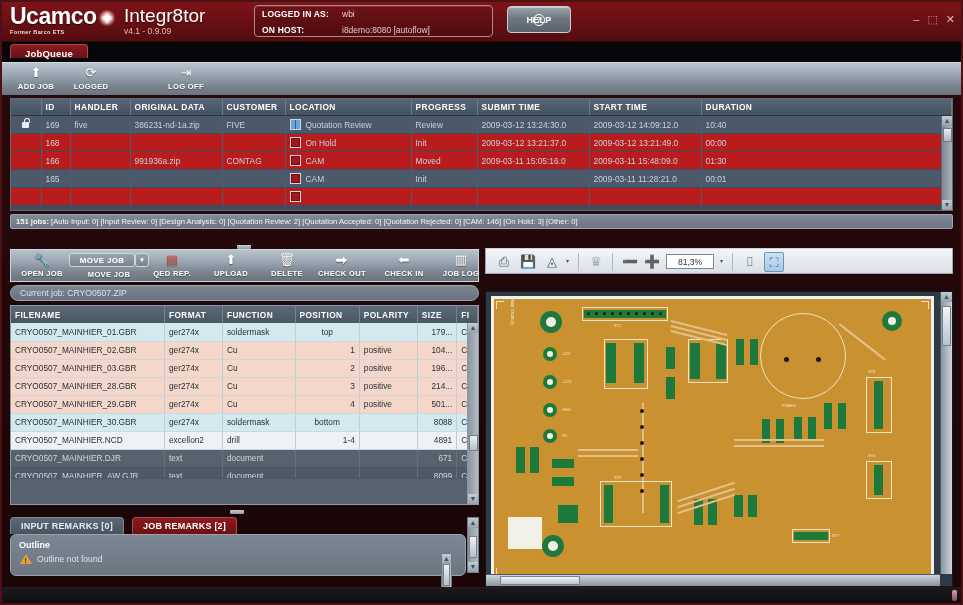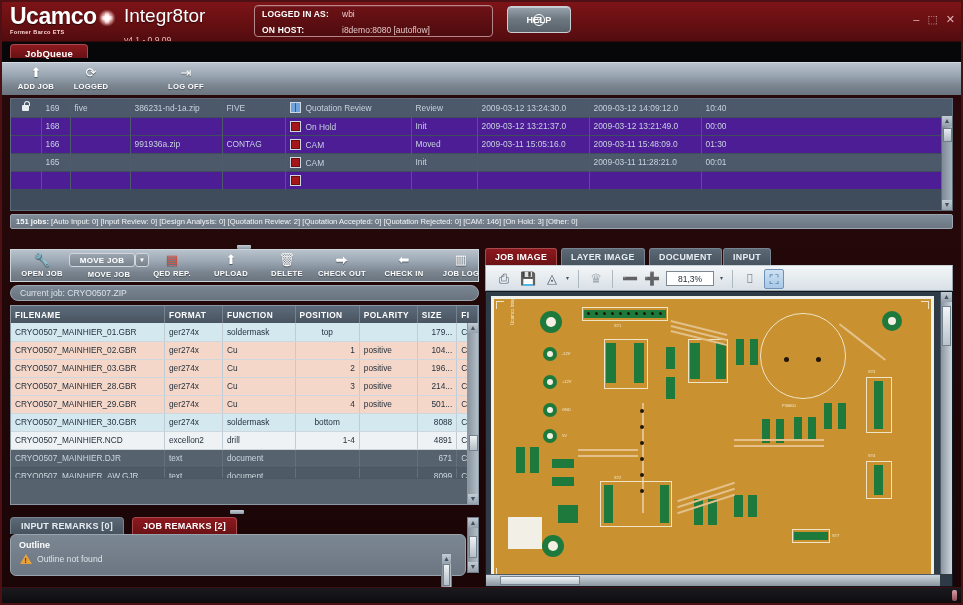--- a/index.html
+++ b/index.html
@@ -26,21 +26,21 @@
   #logo .star::before, #logo .star::after {
     content:""; position:absolute; left:7px; top:0; width:4px; height:18px;
     background:radial-gradient(circle,#fff 10%,rgba(255,255,255,0) 72%); }
   #logo .star::after { transform:rotate(90deg); }
   #logo .starcore { position:absolute; left:88px; top:4px; width:18px; height:18px;
     background:radial-gradient(circle,#ffffff 8%,#ffd0d0 26%,rgba(255,120,120,0) 68%); }
 
   #apptitle { position:absolute; left:122px; top:4px; }
   #apptitle .t1 { font-size:19px; color:#fff; line-height:20px;
     text-shadow:0 1px 1px rgba(0,0,0,.55); }
-  #apptitle .t2 { font-size:8.5px; color:#e8b9ba; margin-top:9px; }
+  #apptitle .t2 { font-size:8.5px; color:#e8b9ba; margin-top:0; }
 
   #loginbox { position:absolute; left:252px; top:3px; width:239px; height:32px;
     background:linear-gradient(#6e1216,#4e0b0e);
     border:1px solid #b5868a; border-radius:4px;
     box-shadow:inset 0 1px 0 rgba(255,255,255,.12); }
   #loginbox .row { display:flex; height:16px; align-items:center; padding-left:7px; }
   #loginbox .k { font-size:8.5px; font-weight:bold; color:#fff; width:80px;
     letter-spacing:.2px; }
   #loginbox .v { font-size:8.5px; color:#e2c6c7; }
 
@@ -90,21 +90,21 @@
     background:#3f4c5c; border:1px solid #5d6b7b; position:relative; overflow:hidden; }
   table.grid { border-collapse:collapse; width:100%; table-layout:fixed; }
   table.grid th { background:linear-gradient(#566578,#46535f);
     font-size:8.4px; font-weight:bold; color:#fff; letter-spacing:.4px;
     text-align:left; padding:3px 4px; height:16px;
     border-right:1px solid #6e7d8d; border-bottom:1px solid #2c3742; }
   table.grid td { font-size:8.4px; color:#c7d2dd; padding:3px 4px; height:18px;
     border-right:1px solid #4d5b6b; border-bottom:1px solid #48566500;
     white-space:nowrap; overflow:hidden; }
   tr.qrow { background:#4b596a; }
-  tr.qrow.alt { background:#4c1d95; }
+  tr.qrow.alt { background:#b91c1c; }
   tr.qrow.sel { background:#f8b06a; }
   tr.qrow.sel td { color:#1d1406; font-weight:bold; }
   .lockcell { text-align:center; }
   .lock { display:inline-block; width:7px; height:6px; background:#e9eef3;
     border-radius:1px; position:relative; }
   .lock::before { content:""; position:absolute; left:1.5px; top:-3.5px;
     width:4px; height:4px; border:1.3px solid #e9eef3; border-bottom:none;
     border-radius:3px 3px 0 0; }
   .locicon { display:inline-block; width:11px; height:11px; vertical-align:-2px;
     margin-right:5px; border:1px solid #cfd8e1; }
@@ -348,20 +348,32 @@
           <col style="width:60px">
         <col style="width:92px">
           <col style="width:63px">
           <col style="width:126px">
         <col style="width:66px">
           <col style="width:112px">
           <col style="width:112px">
         <col style="width:*">
       </colgroup>
       <tbody>
+          <tr>
+        <th></th>
+        <th>ID</th>
+        <th>HANDLER</th>
+        <th>ORIGINAL DATA</th>
+        <th>CUSTOMER</th>
+        <th>LOCATION</th>
+        <th>PROGRESS</th>
+        <th>SUBMIT TIME</th>
+        <th>START TIME</th>
+        <th>DURATION</th>
+      </tr>
 
       <tr class="qrow">
         <td class="lockcell"><span class="lock"></span></td>
         <td>169</td>
         <td>five</td>
         <td>386231-nd-1a.zip</td>
         <td>FIVE</td>
         <td><span class="locicon blue"></span><span>Quotation Review</span></td>
         <td>Review</td>
         <td>2009-03-12 13:24:30.0</td>
@@ -618,26 +630,20 @@
         </div>
         <div id="rsb1">
           <div class="sbarrow">▲</div>
           <div id="rsb1t"></div>
           <div class="sbarrow" style="position:absolute;bottom:0;left:0;right:0">▼</div>
         </div>
       </div>
     </div>
 
     <div id="rightcol">
-      <div id="vtabs">
-        <div class="vtab on" style="left:0">JOB IMAGE</div>
-        <div class="vtab off" style="left:76px">LAYER IMAGE</div>
-        <div class="vtab off" style="left:164px">DOCUMENT</div>
-        <div class="vtab off" style="left:238px">INPUT</div>
-      </div>
 
       <div id="vtoolbar">
         <div class="vtb" style="left:8px">⎙</div>
         <div class="vtb" style="left:32px">💾</div>
         <div class="vtb" style="left:56px">◬</div>
         <div id="zoomdrop" style="left:76px">▾</div>
         <div class="vsep" style="left:92px"></div>
         <div class="vtb" style="left:100px;opacity:.45">♛</div>
         <div class="vsep" style="left:126px"></div>
         <div class="vtb" style="left:134px;color:#2e6fa8">➖</div>

